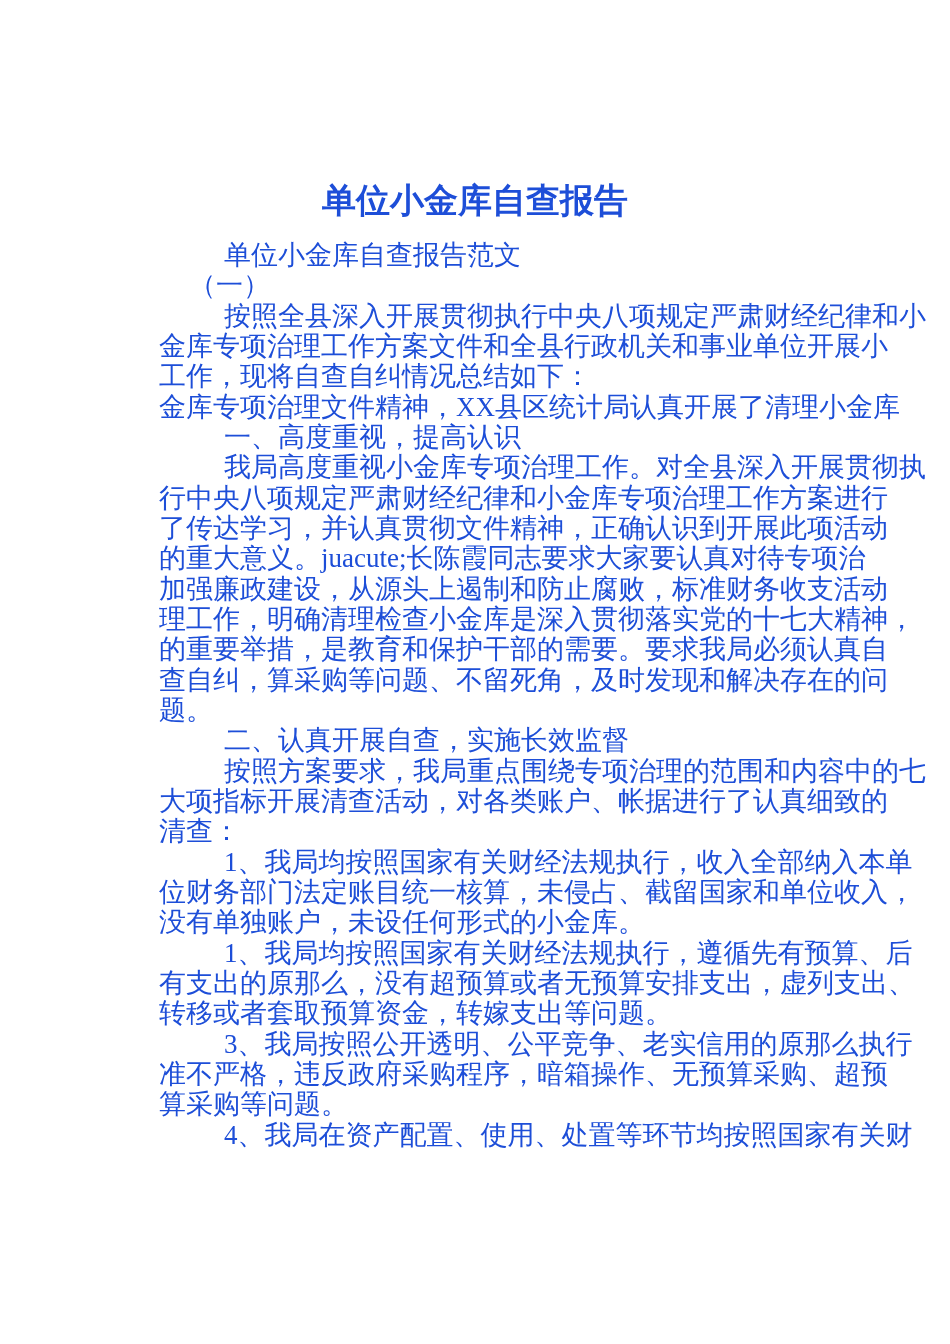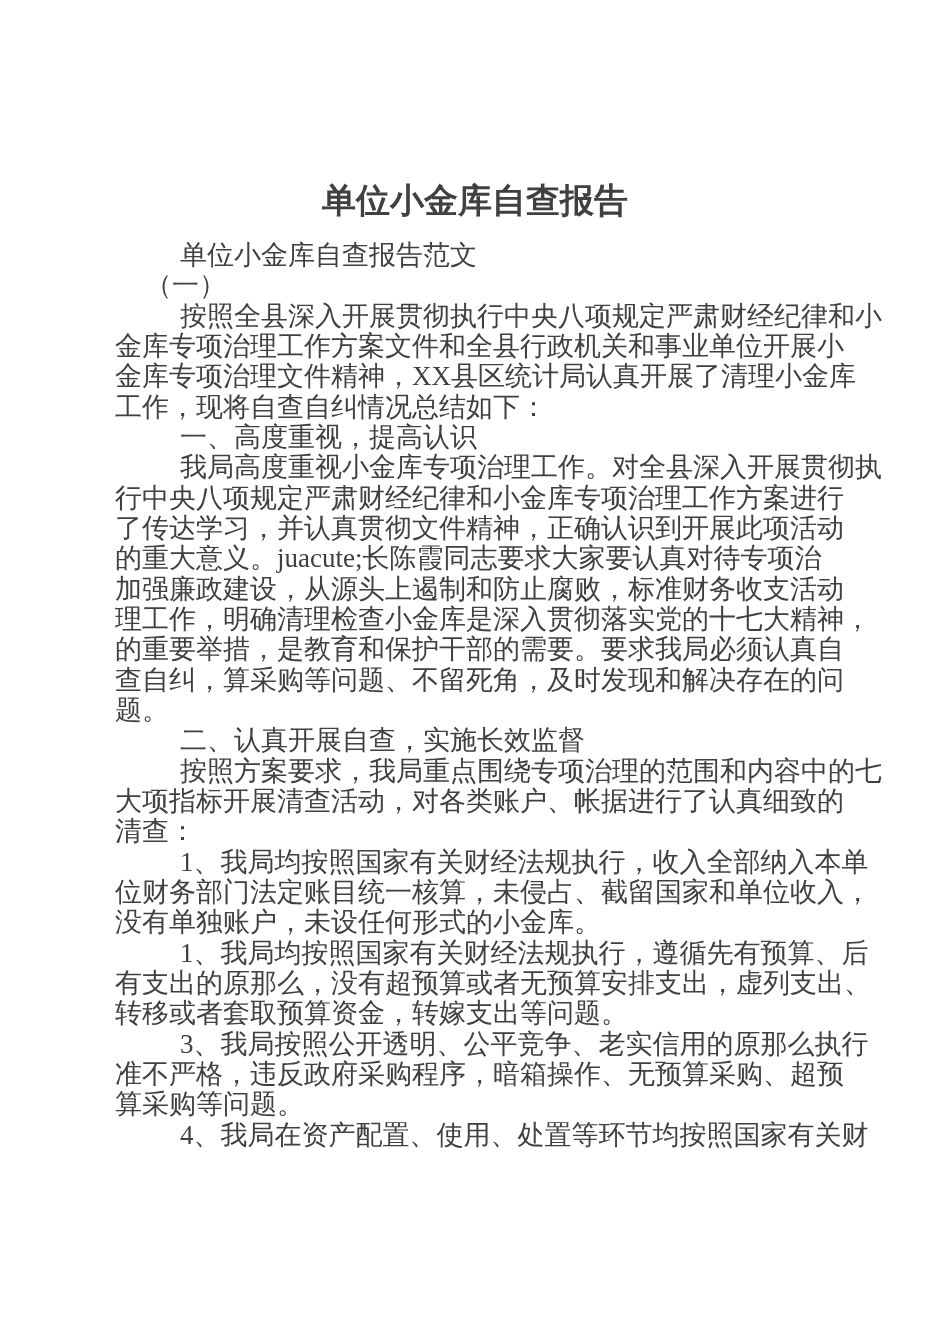--- a/index.html
+++ b/index.html
@@ -6,21 +6,21 @@
     margin: 0;
     padding: 0;
     background: #ffffff;
   }
   .page {
     position: relative;
     width: 950px;
     height: 1344px;
     background: #ffffff;
     overflow: hidden;
-    color: #404040;
+    color: #1d4ed8;
     font-family: "Liberation Serif", "DejaVu Serif", serif;
   }
   .doc-title {
     position: absolute;
     top: 178px;
     left: 0;
     width: 950px;
     margin: 0;
     text-align: center;
     font-size: 34px;
@@ -35,36 +35,37 @@
     left: 115px;
     width: 740px;
     font-size: 27px;
     line-height: 30.33px;
     letter-spacing: 0px;
     font-weight: normal;
   }
   .line {
     white-space: nowrap;
     height: 30.33px;
+    margin-left: 44px;
   }
   .indent-1 { padding-left: 30px; }
   .indent-2 { padding-left: 65px; }
 </style>
 </head>
 <body>
 
 <div class="page">
   <h1 class="doc-title">单位小金库自查报告</h1>
   <div class="doc-body" id="doc-body">
       <div class="line indent-2">单位小金库自查报告范文</div>
       <div class="line indent-1">（一）</div>
       <div class="line indent-2">按照全县深入开展贯彻执行中央八项规定严肃财经纪律和小</div>
       <div class="line">金库专项治理工作方案文件和全县行政机关和事业单位开展小</div>
+      <div class="line">工作，现将自查自纠情况总结如下：</div>
       <div class="line">金库专项治理文件精神，XX县区统计局认真开展了清理小金库</div>
-      <div class="line">工作，现将自查自纠情况总结如下：</div>
       <div class="line indent-2">一、高度重视，提高认识</div>
       <div class="line indent-2">我局高度重视小金库专项治理工作。对全县深入开展贯彻执</div>
       <div class="line">行中央八项规定严肃财经纪律和小金库专项治理工作方案进行</div>
       <div class="line">了传达学习，并认真贯彻文件精神，正确认识到开展此项活动</div>
       <div class="line">的重大意义。juacute;长陈霞同志要求大家要认真对待专项治</div>
       <div class="line">加强廉政建设，从源头上遏制和防止腐败，标准财务收支活动</div>
       <div class="line">理工作，明确清理检查小金库是深入贯彻落实党的十七大精神，</div>
       <div class="line">的重要举措，是教育和保护干部的需要。要求我局必须认真自</div>
       <div class="line">查自纠，算采购等问题、不留死角，及时发现和解决存在的问</div>
       <div class="line">题。</div>

